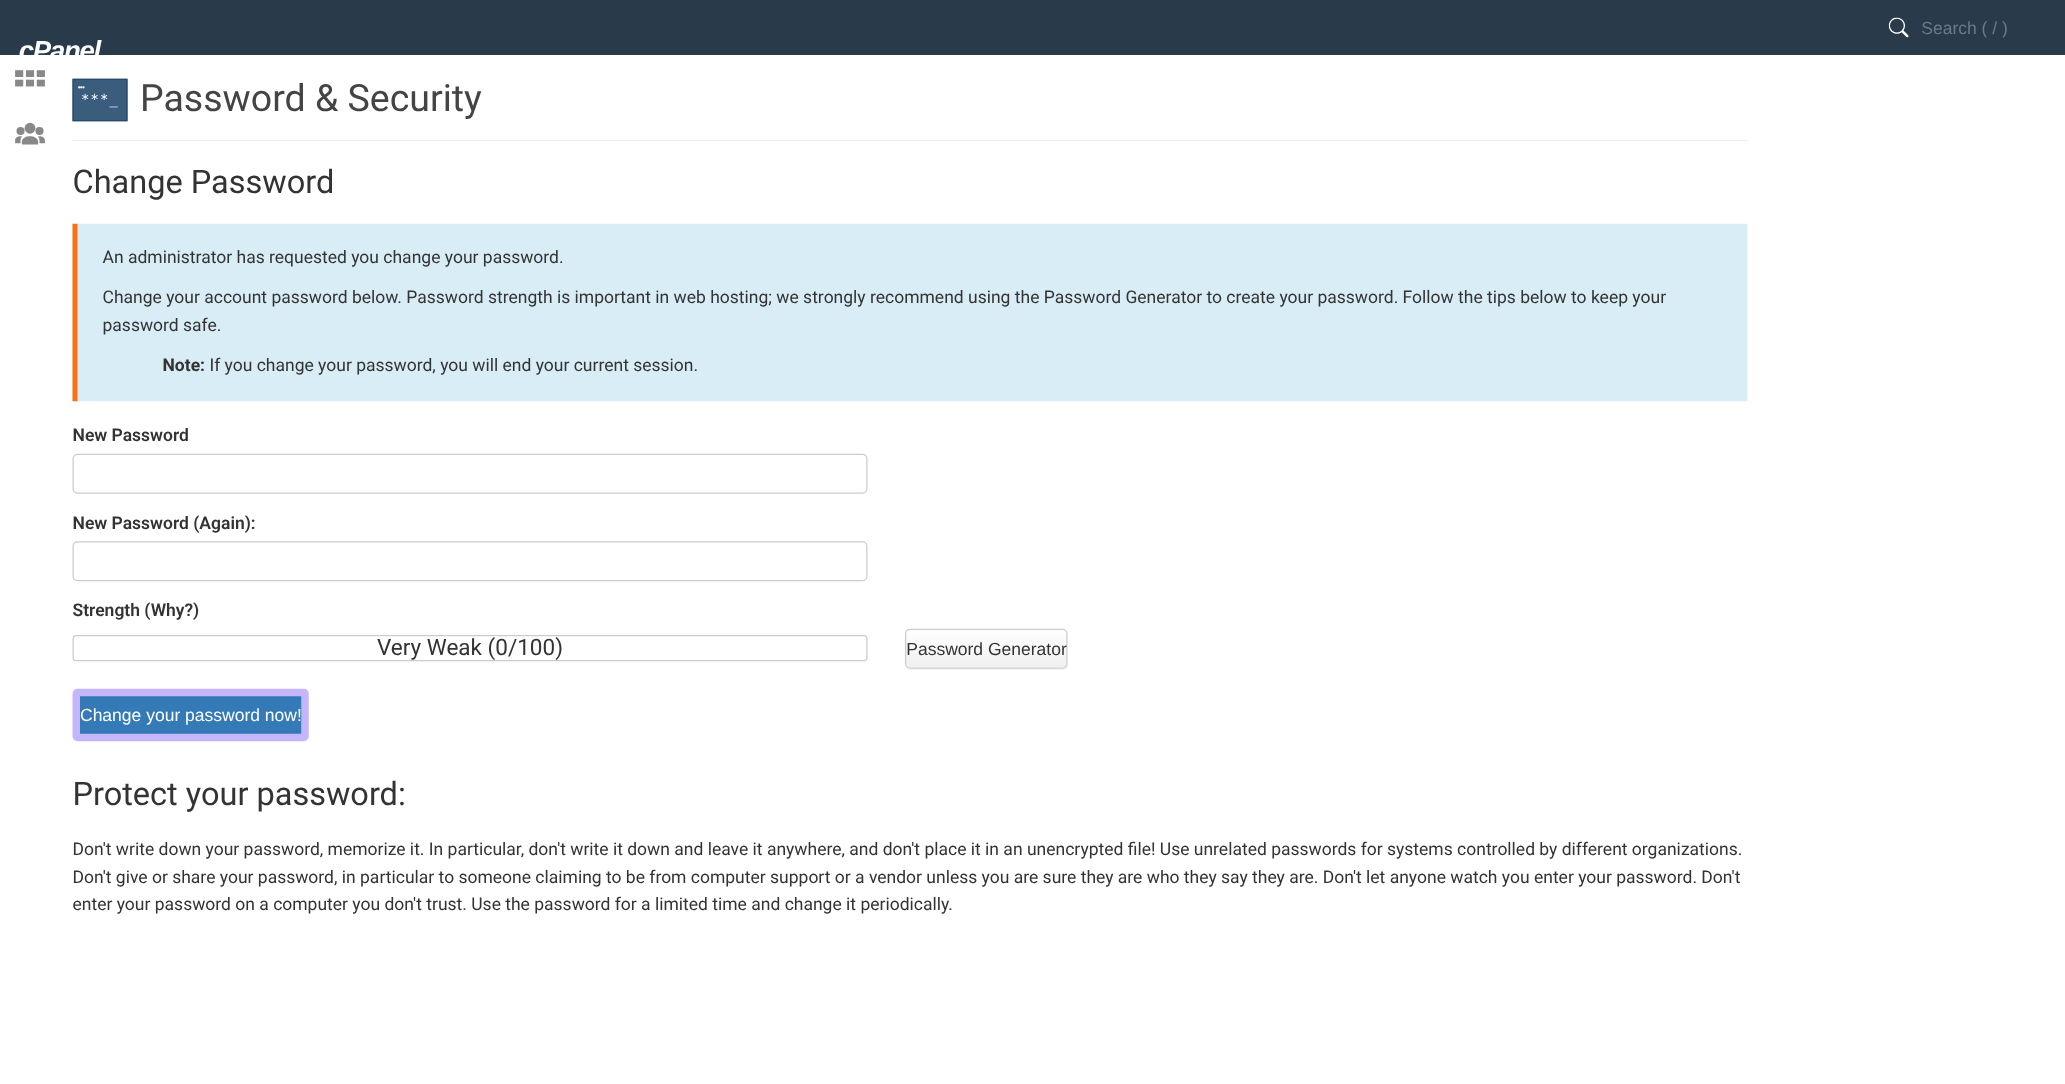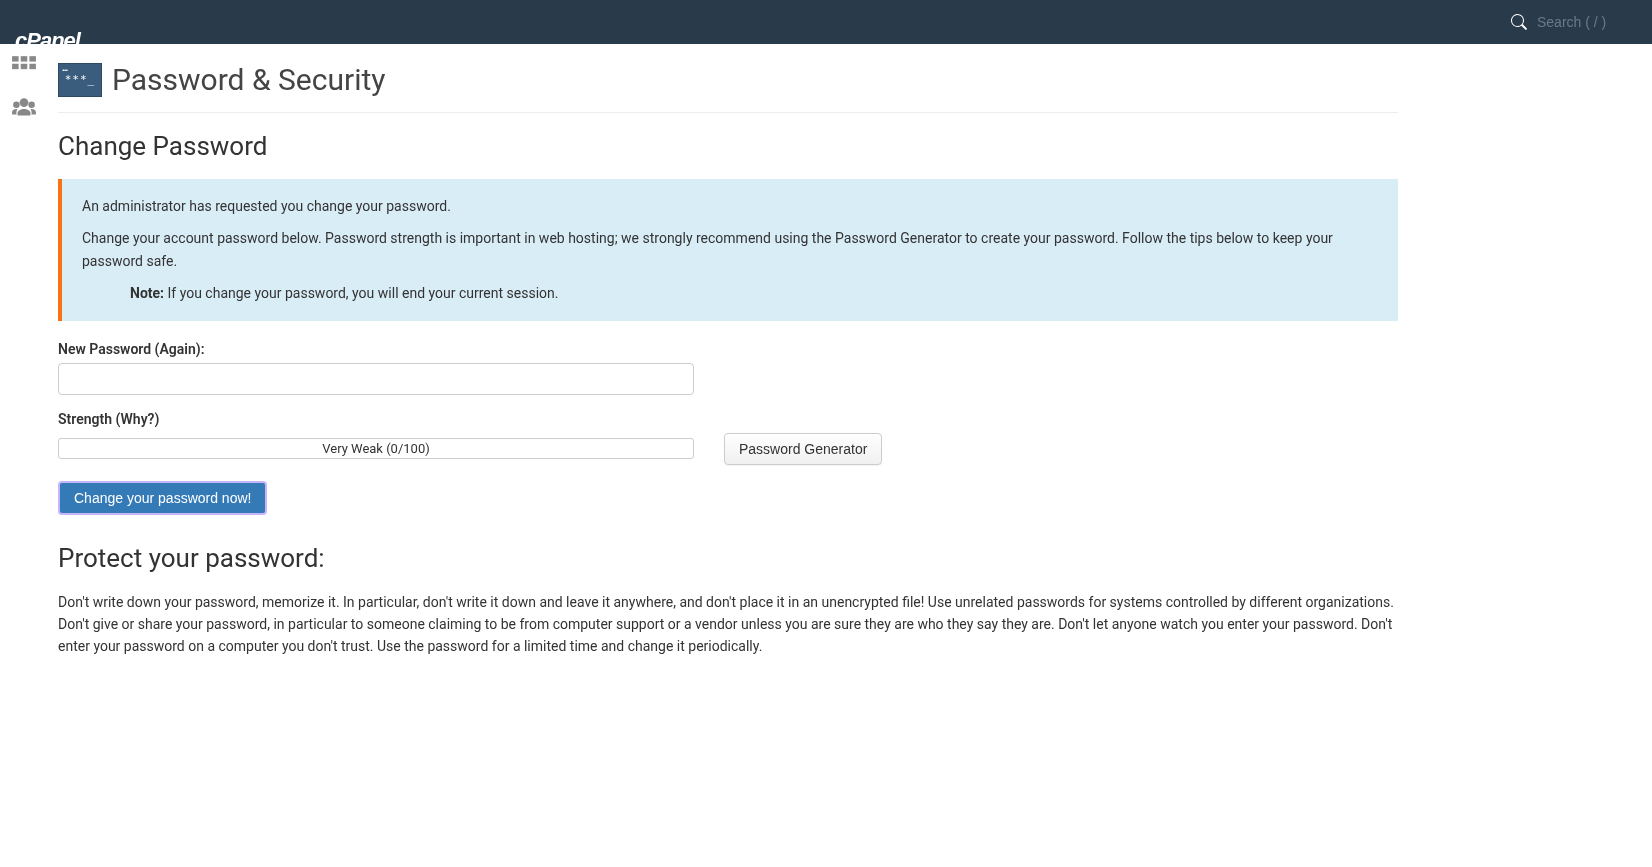--- a/index.html
+++ b/index.html
@@ -159,37 +159,37 @@
       gap: 30px;
     }
     .strength-bar {
       width: 636px;
       height: 21px;
       border: 1px solid #ccc;
       border-radius: 3px;
       display: flex;
       align-items: center;
       justify-content: center;
-      font-size: 13px;
+      font-size: 18px;
       color: #333;
       background: #fff;
     }
     .btn {
-      padding: 7px 14px;
+      padding: 7px 0;
       font-size: 14px;
       border-radius: 4px;
       cursor: pointer;
       border: 1px solid #ccc;
       background: linear-gradient(to bottom, #fff, #f0f0f0);
       color: #333;
       box-shadow: 0 1px 1px rgba(0,0,0,0.05);
     }
     .btn-primary {
       background: #337ab7;
-      border: 2px solid #c4b5fd;
+      border: 6px solid #c4b5fd;
       color: #fff;
       box-shadow: none;
     }
     .checkbox-row {
       display: flex;
       align-items: center;
       gap: 8px;
       margin: 20px 0 28px 0;
       font-size: 14px;
     }
@@ -256,20 +256,24 @@
 
     <h2 class="section-title">Change Password</h2>
 
     <div class="alert">
       <p>An administrator has requested you change your password.</p>
       <p>Change your account password below. Password strength is important in web hosting; we strongly recommend using the Password Generator to create your password. Follow the tips below to keep your password safe.</p>
       <p><span class="bold">Note:</span><span> If you change your password, you will end your current session.</span></p>
     </div>
 
 
+    <div class="form-group">
+      <label class="form-label">New Password</label>
+      <input type="password" class="form-control" style="">
+    </div>
 
     <div class="form-group">
       <label class="form-label">New Password (Again):</label>
       <input type="password" class="form-control" style="">
     </div>
 
     <div class="form-group">
       <label class="form-label">Strength (Why?)</label>
       <div class="strength-row">
         <div class="strength-bar">Very Weak (0/100)</div>

